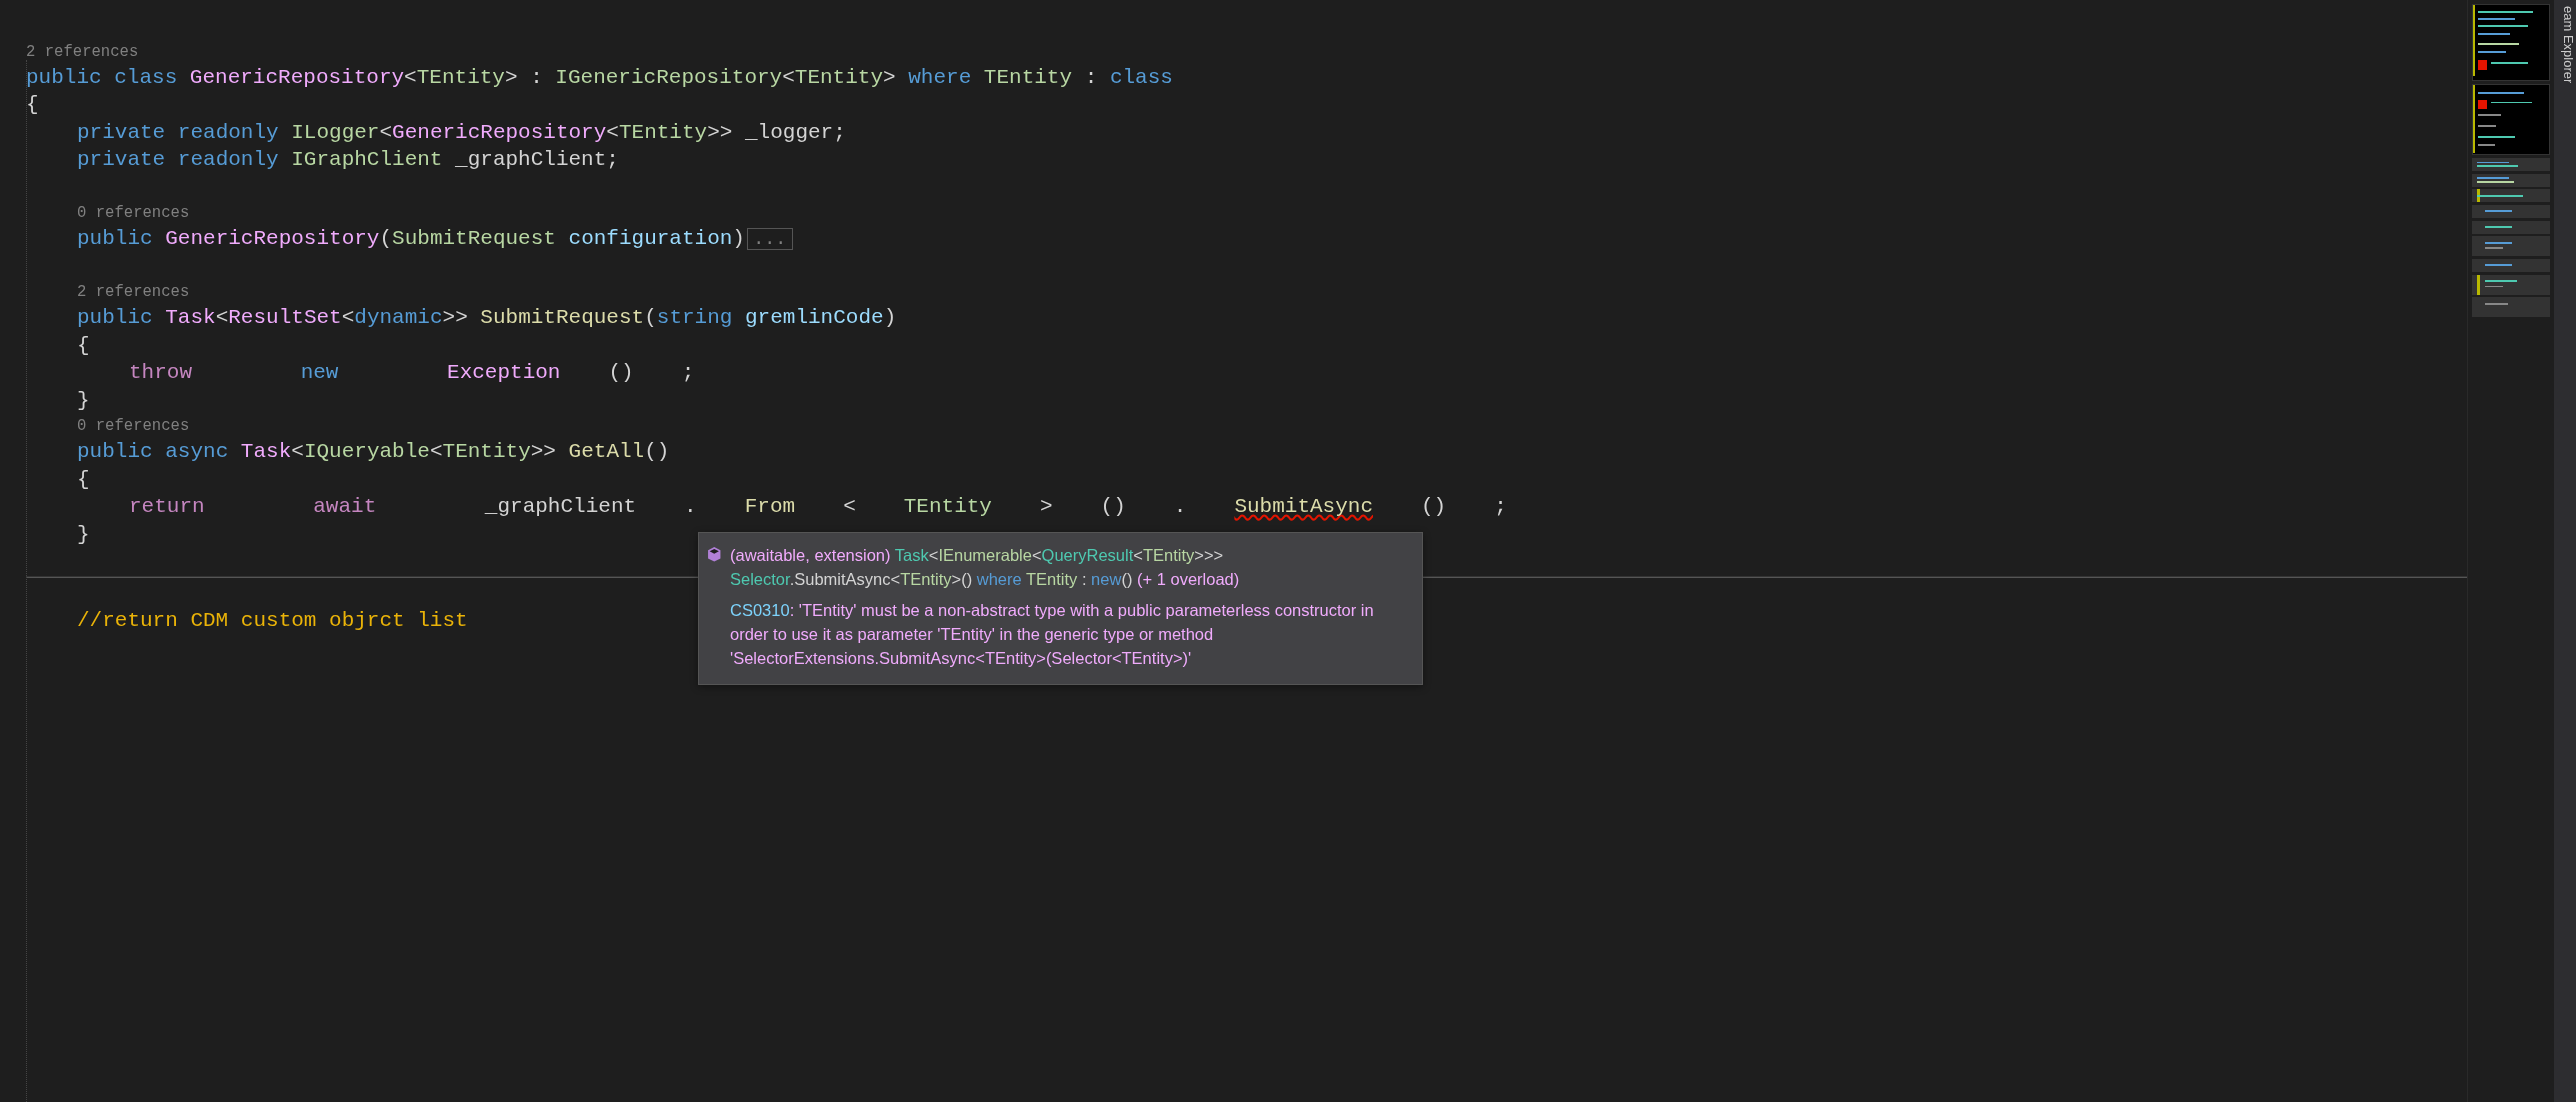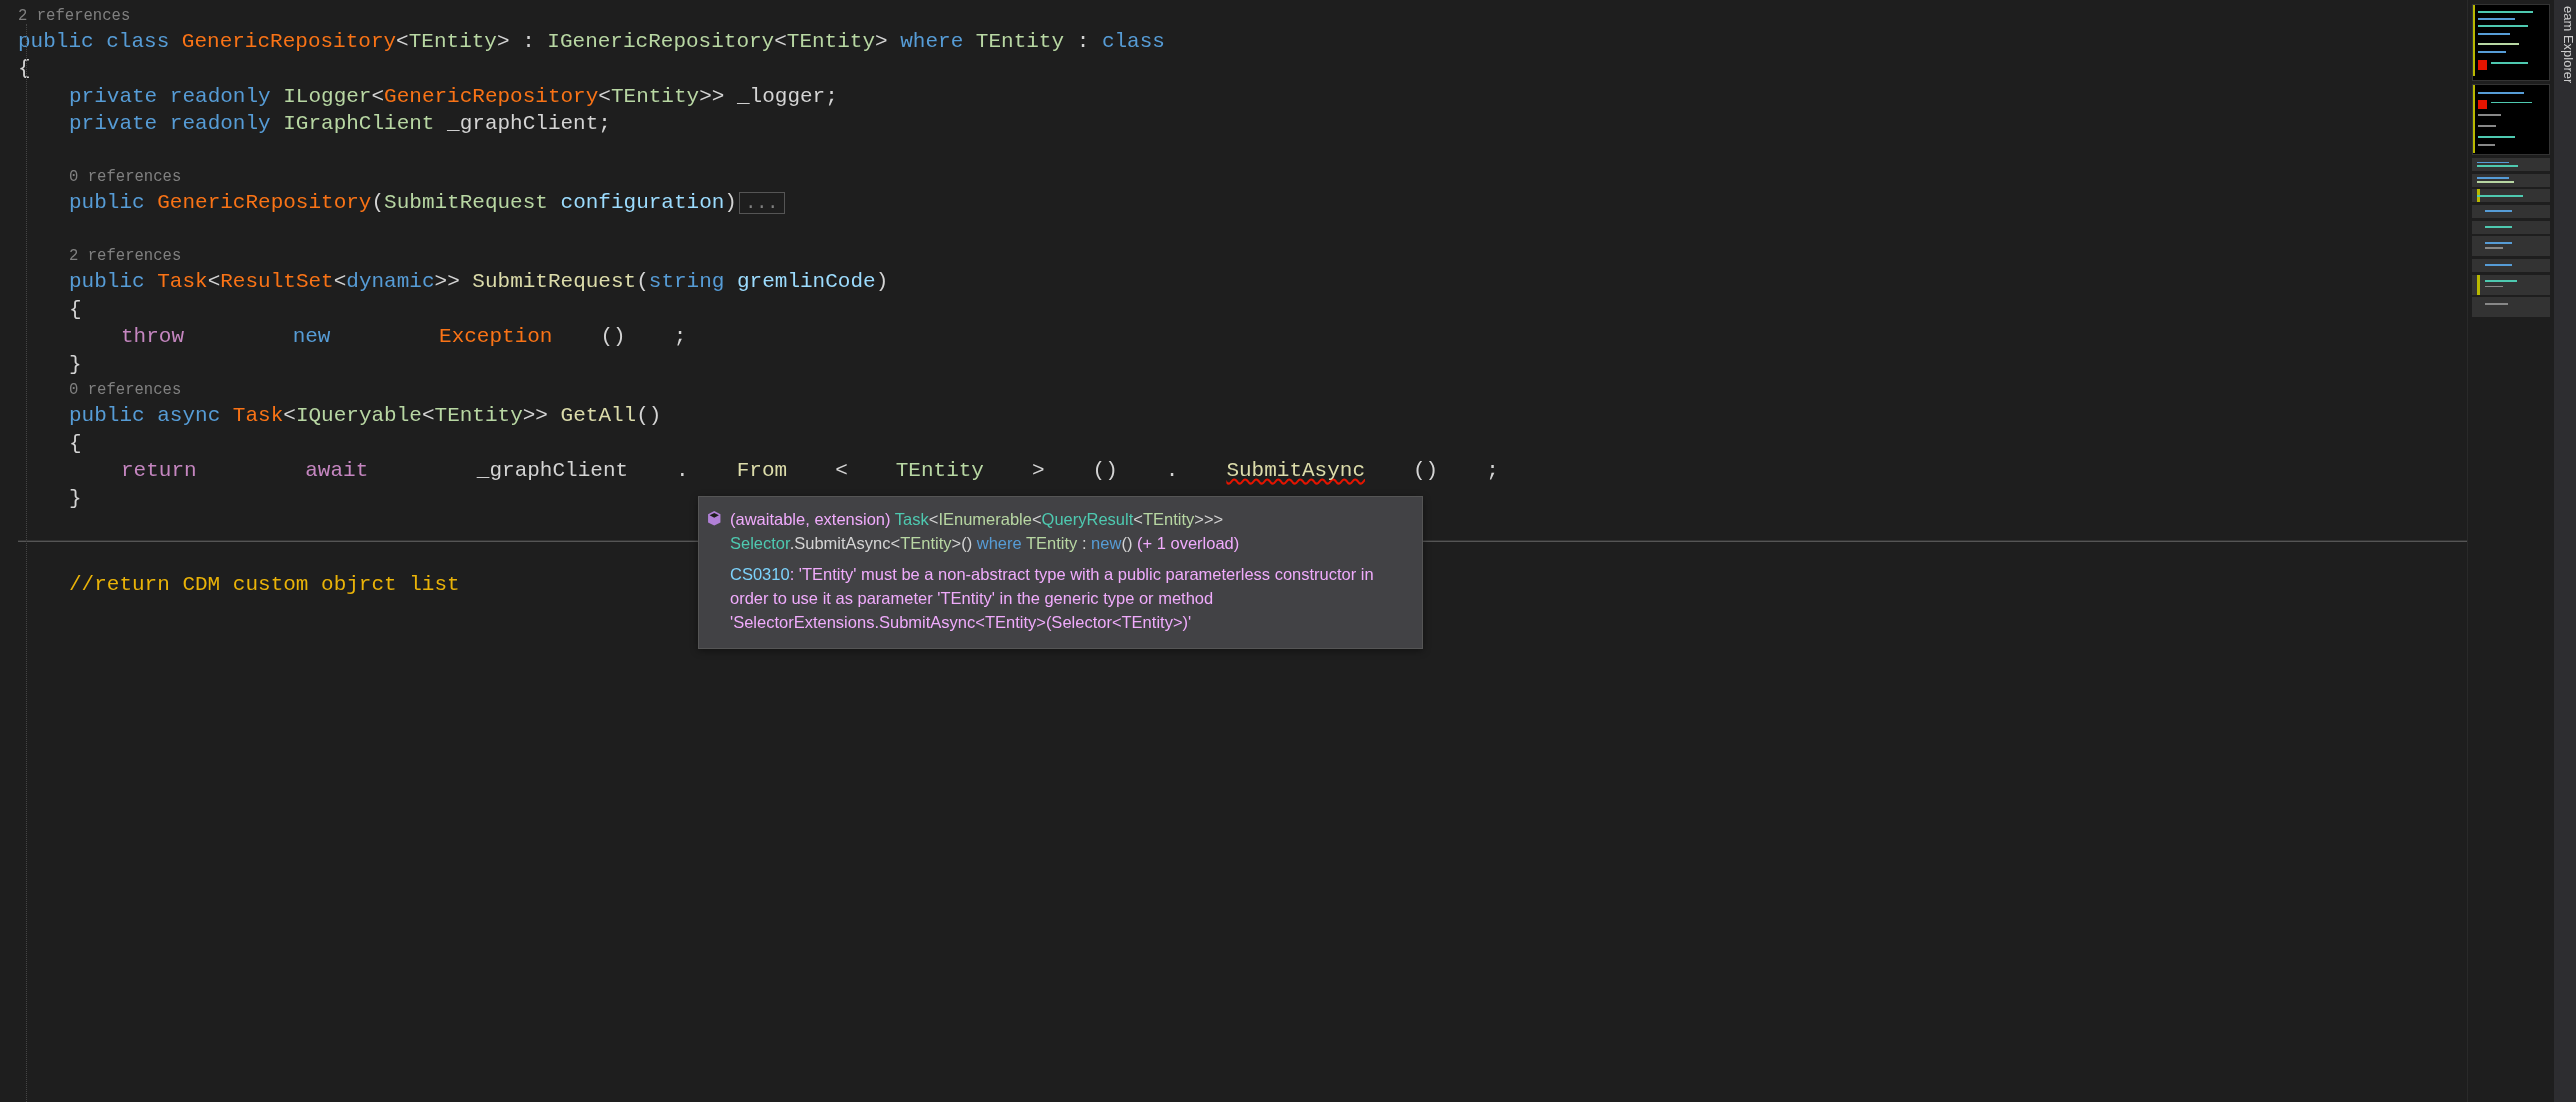--- a/index.html
+++ b/index.html
@@ -9,32 +9,33 @@
     font-size: 21px;
     color: #d4d4d4;
     width: 2576px;
     height: 1102px;
     overflow: hidden;
     display: flex;
   }
   .editor-pane {
     flex: 1;
     position: relative;
-    padding-left: 18px;
+    padding-left: 26px;
     padding-top: 3.7px;
+    margin-top: 36px;
   }
   .line { white-space: pre; line-height: 27.5px; height: 27.5px; display: flex; align-items: center; }
   .codelens {
     font-size: 15.6px;
     color: #808080;
     line-height: 24px;
     height: 24px;
   }
   .kw { color: #569cd6; }
-  .type { color: #f97316; }
+  .type { color: #f0abfc; }
   .typeParam { color: #b8d7a3; }
   .iface { color: #b8d7a3; }
   .method { color: #dcdcaa; }
   .punct { color: #d4d4d4; }
   .ident { color: #9cdcfe; }
   .comment { color: #eab308; }
   .plain { color: #d4d4d4; }
   .error-underline {
     text-decoration: underline wavy #e51400;
     text-decoration-skip-ink: none;

